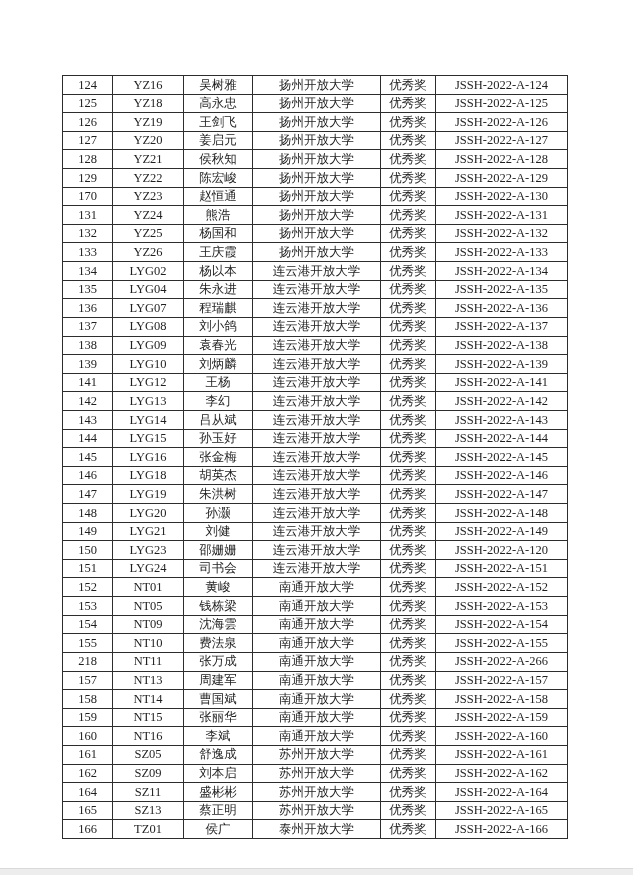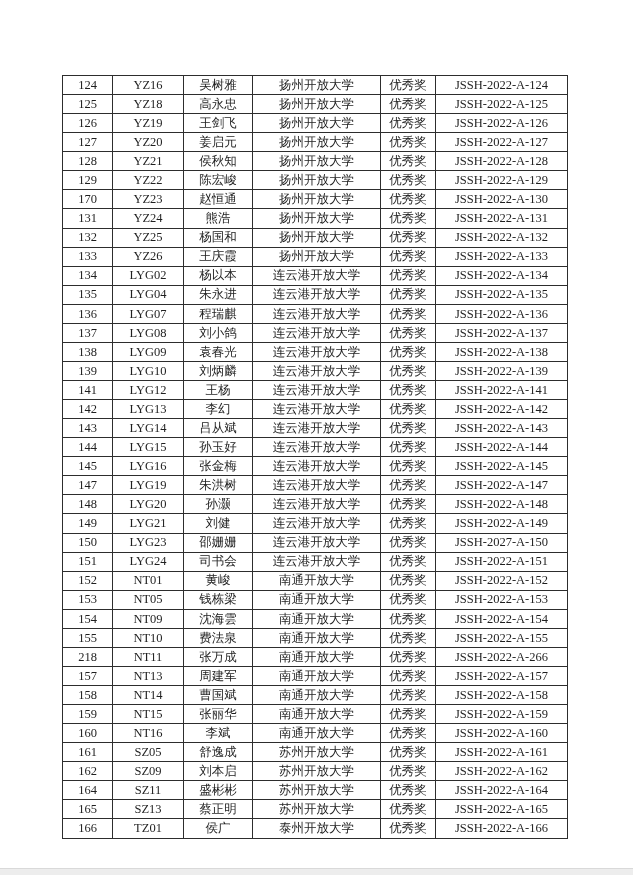--- a/index.html
+++ b/index.html
@@ -226,20 +226,28 @@
         </tr>
         <tr>
           <td>145</td>
           <td>LYG16</td>
           <td>张金梅</td>
           <td>连云港开放大学</td>
           <td>优秀奖</td>
           <td>JSSH-2022-A-145</td>
         </tr>
         <tr>
+          <td>146</td>
+          <td>LYG18</td>
+          <td>胡英杰</td>
+          <td>连云港开放大学</td>
+          <td>优秀奖</td>
+          <td>JSSH-2022-A-146</td>
+        </tr>
+        <tr>
           <td>147</td>
           <td>LYG19</td>
           <td>朱洪树</td>
           <td>连云港开放大学</td>
           <td>优秀奖</td>
           <td>JSSH-2022-A-147</td>
         </tr>
         <tr>
           <td>148</td>
           <td>LYG20</td>
@@ -255,21 +263,21 @@
           <td>连云港开放大学</td>
           <td>优秀奖</td>
           <td>JSSH-2022-A-149</td>
         </tr>
         <tr>
           <td>150</td>
           <td>LYG23</td>
           <td>邵姗姗</td>
           <td>连云港开放大学</td>
           <td>优秀奖</td>
-          <td>JSSH-2027-A-150</td>
+          <td>JSSH-2022-A-120</td>
         </tr>
         <tr>
           <td>151</td>
           <td>LYG24</td>
           <td>司书会</td>
           <td>连云港开放大学</td>
           <td>优秀奖</td>
           <td>JSSH-2022-A-151</td>
         </tr>
         <tr>

